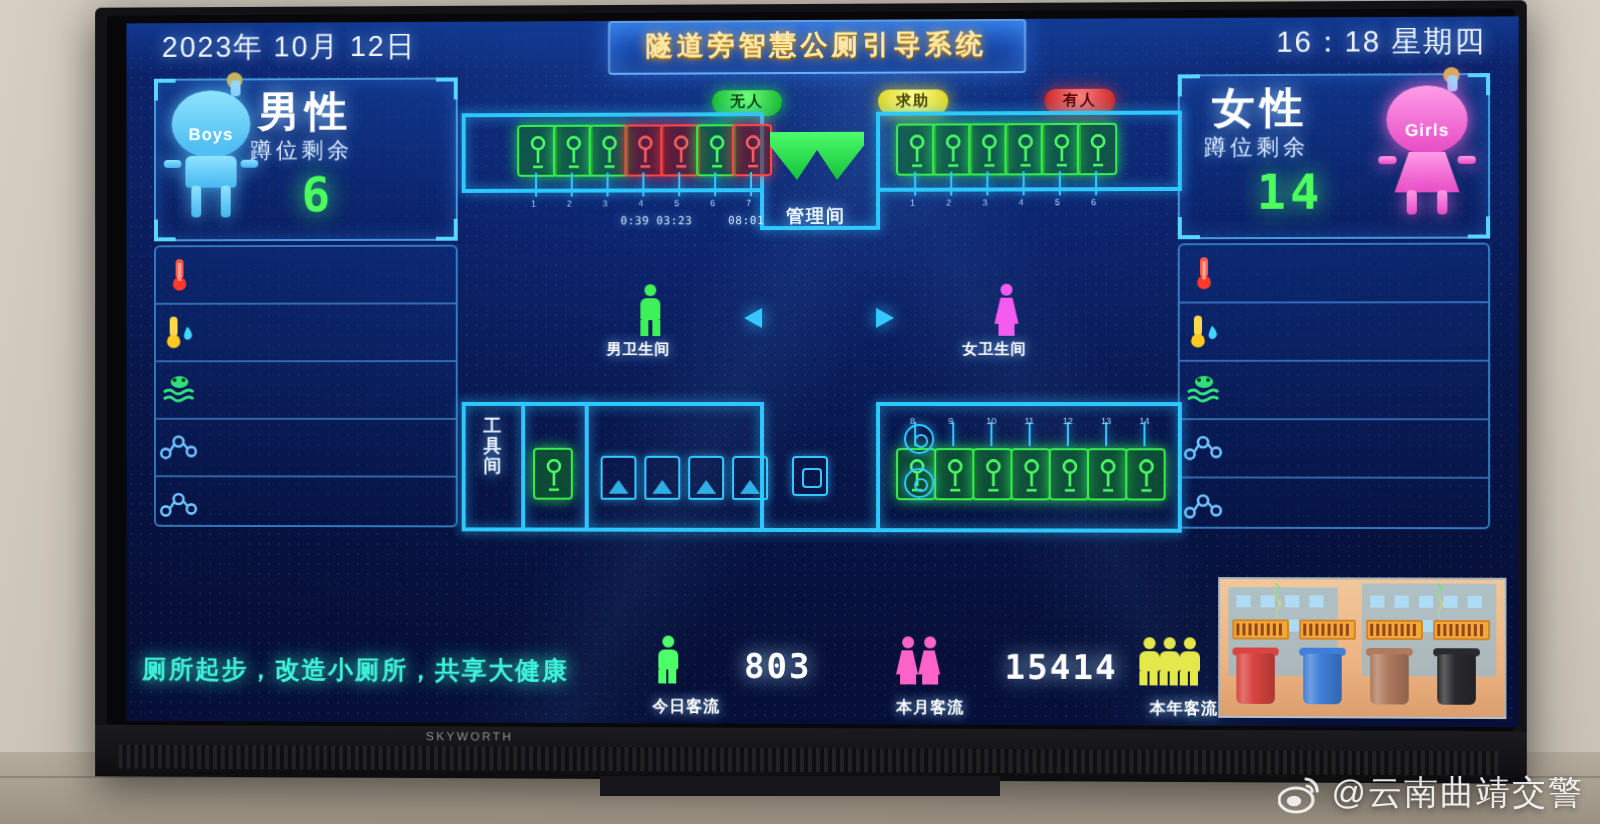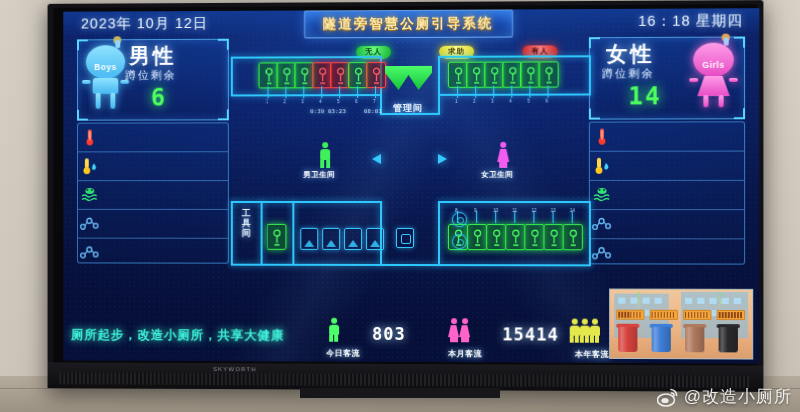--- a/index.html
+++ b/index.html
@@ -781,15 +781,15 @@
 
   <div id="wm">
     <div id="wmlogo">
       <svg width="22" height="20" viewBox="0 0 22 20">
         <ellipse cx="9" cy="13" rx="8.5" ry="6" fill="none" stroke="rgba(255,255,255,.85)" stroke-width="1.6"></ellipse>
         <ellipse cx="8" cy="13.5" rx="3.6" ry="2.6" fill="rgba(255,255,255,.85)"></ellipse>
         <path d="M14 2.5 a6 6 0 0 1 5.6 6" fill="none" stroke="rgba(255,255,255,.85)" stroke-width="1.6" stroke-linecap="round"></path>
         <path d="M14.5 6 a2.8 2.8 0 0 1 2.6 2.8" fill="none" stroke="rgba(255,255,255,.85)" stroke-width="1.5" stroke-linecap="round"></path>
       </svg>
     </div>
-    <div class="wtext">@改造小厕所</div>
+    <div class="wtext">@云南曲靖交警</div>
   </div>
 </div>
 
 </body></html>

